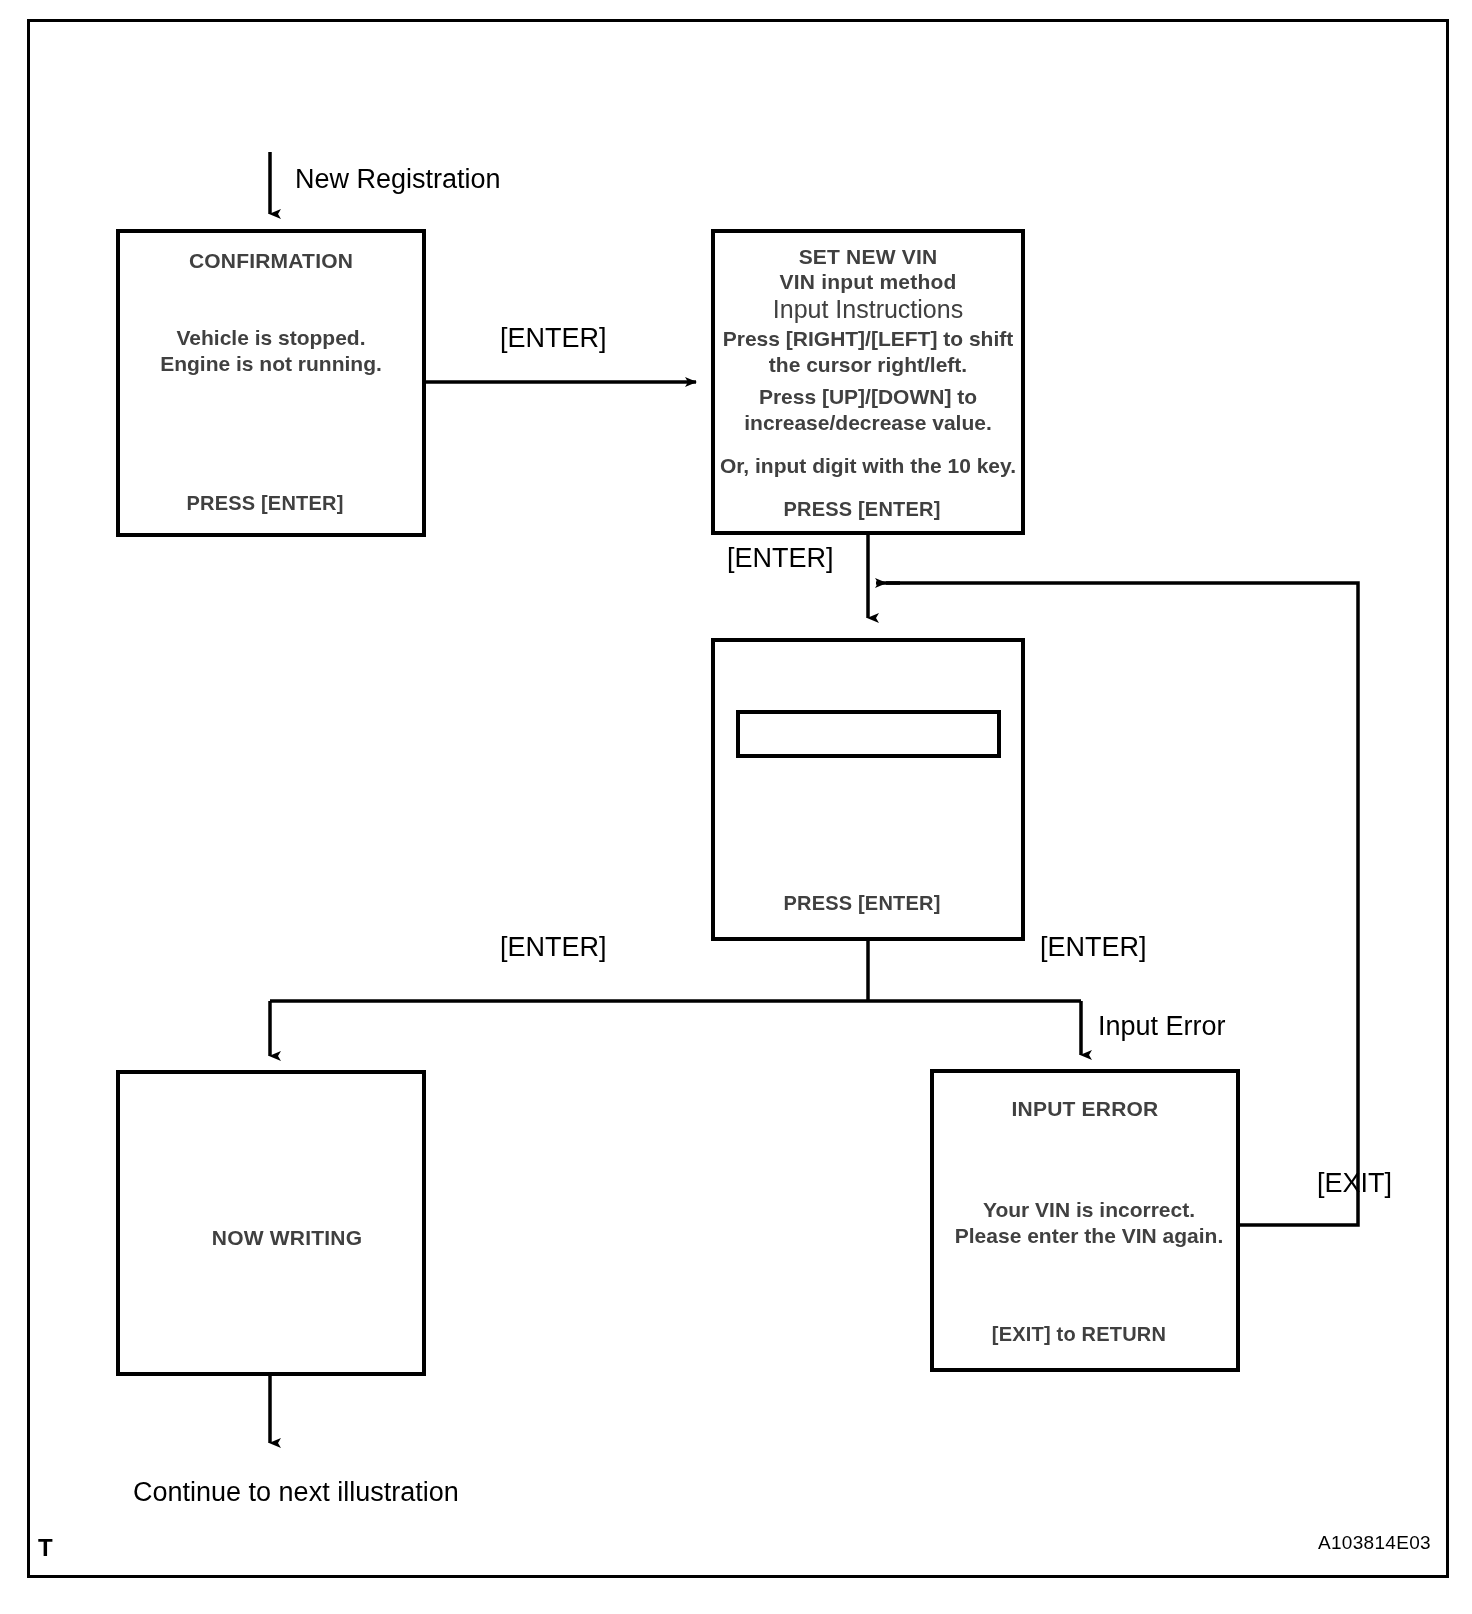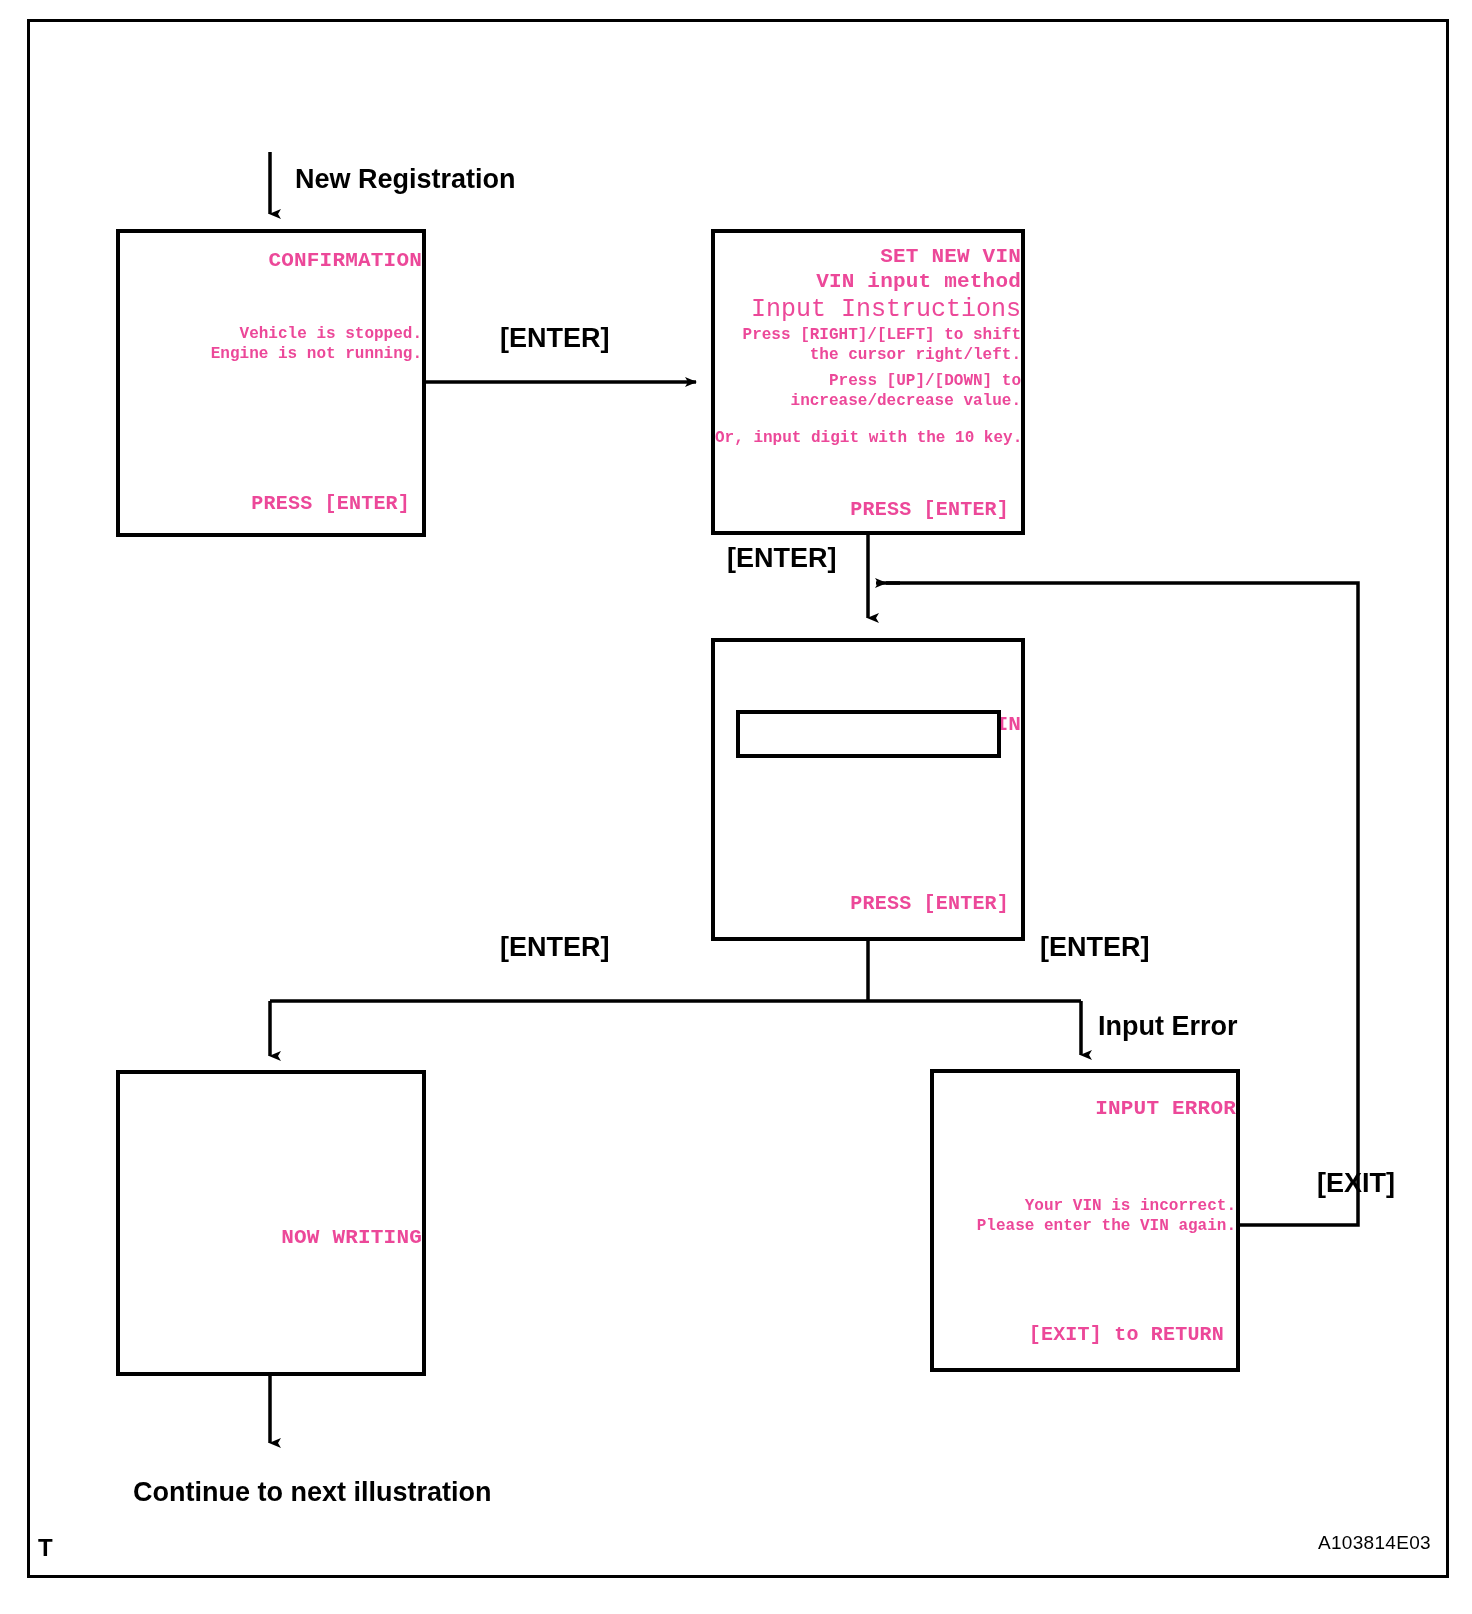--- a/index.html
+++ b/index.html
@@ -32,46 +32,46 @@
     left: 0;
     top: 0;
     width: 1472px;
     height: 1614px;
   }
   .screen-box {
     position: absolute;
     box-sizing: border-box;
     border: 4px solid #000000;
     background: #ffffff;
-    font-family: Liberation Mono, monospace;
-    font-weight: bold;
-    color: #ec4899;
-    text-align: right;
+    font-family: Liberation Sans, sans-serif;
+    font-weight: bold;
+    color: #404040;
+    text-align: center;
   }
   .sb-title {
     font-size: 21px;
     font-weight: bold;
     letter-spacing: 0.2px;
     line-height: 1.18;
   }
   .sb-line {
-    font-size: 16px;
+    font-size: 21px;
     font-weight: bold;
     line-height: 1.22;
     white-space: nowrap;
   }
   .sb-footer {
     font-size: 20px;
     font-weight: bold;
     letter-spacing: 0.2px;
   }
   .thin-label {
     position: absolute;
     font-family: "Liberation Sans", sans-serif;
-    font-weight: bold;
+    font-weight: normal;
     font-size: 27px;
     color: #000000;
     white-space: nowrap;
     line-height: 1;
   }
   .vin-field {
     border: 4px solid #000000;
     background: #ffffff;
     height: 48px;
     box-sizing: border-box;

